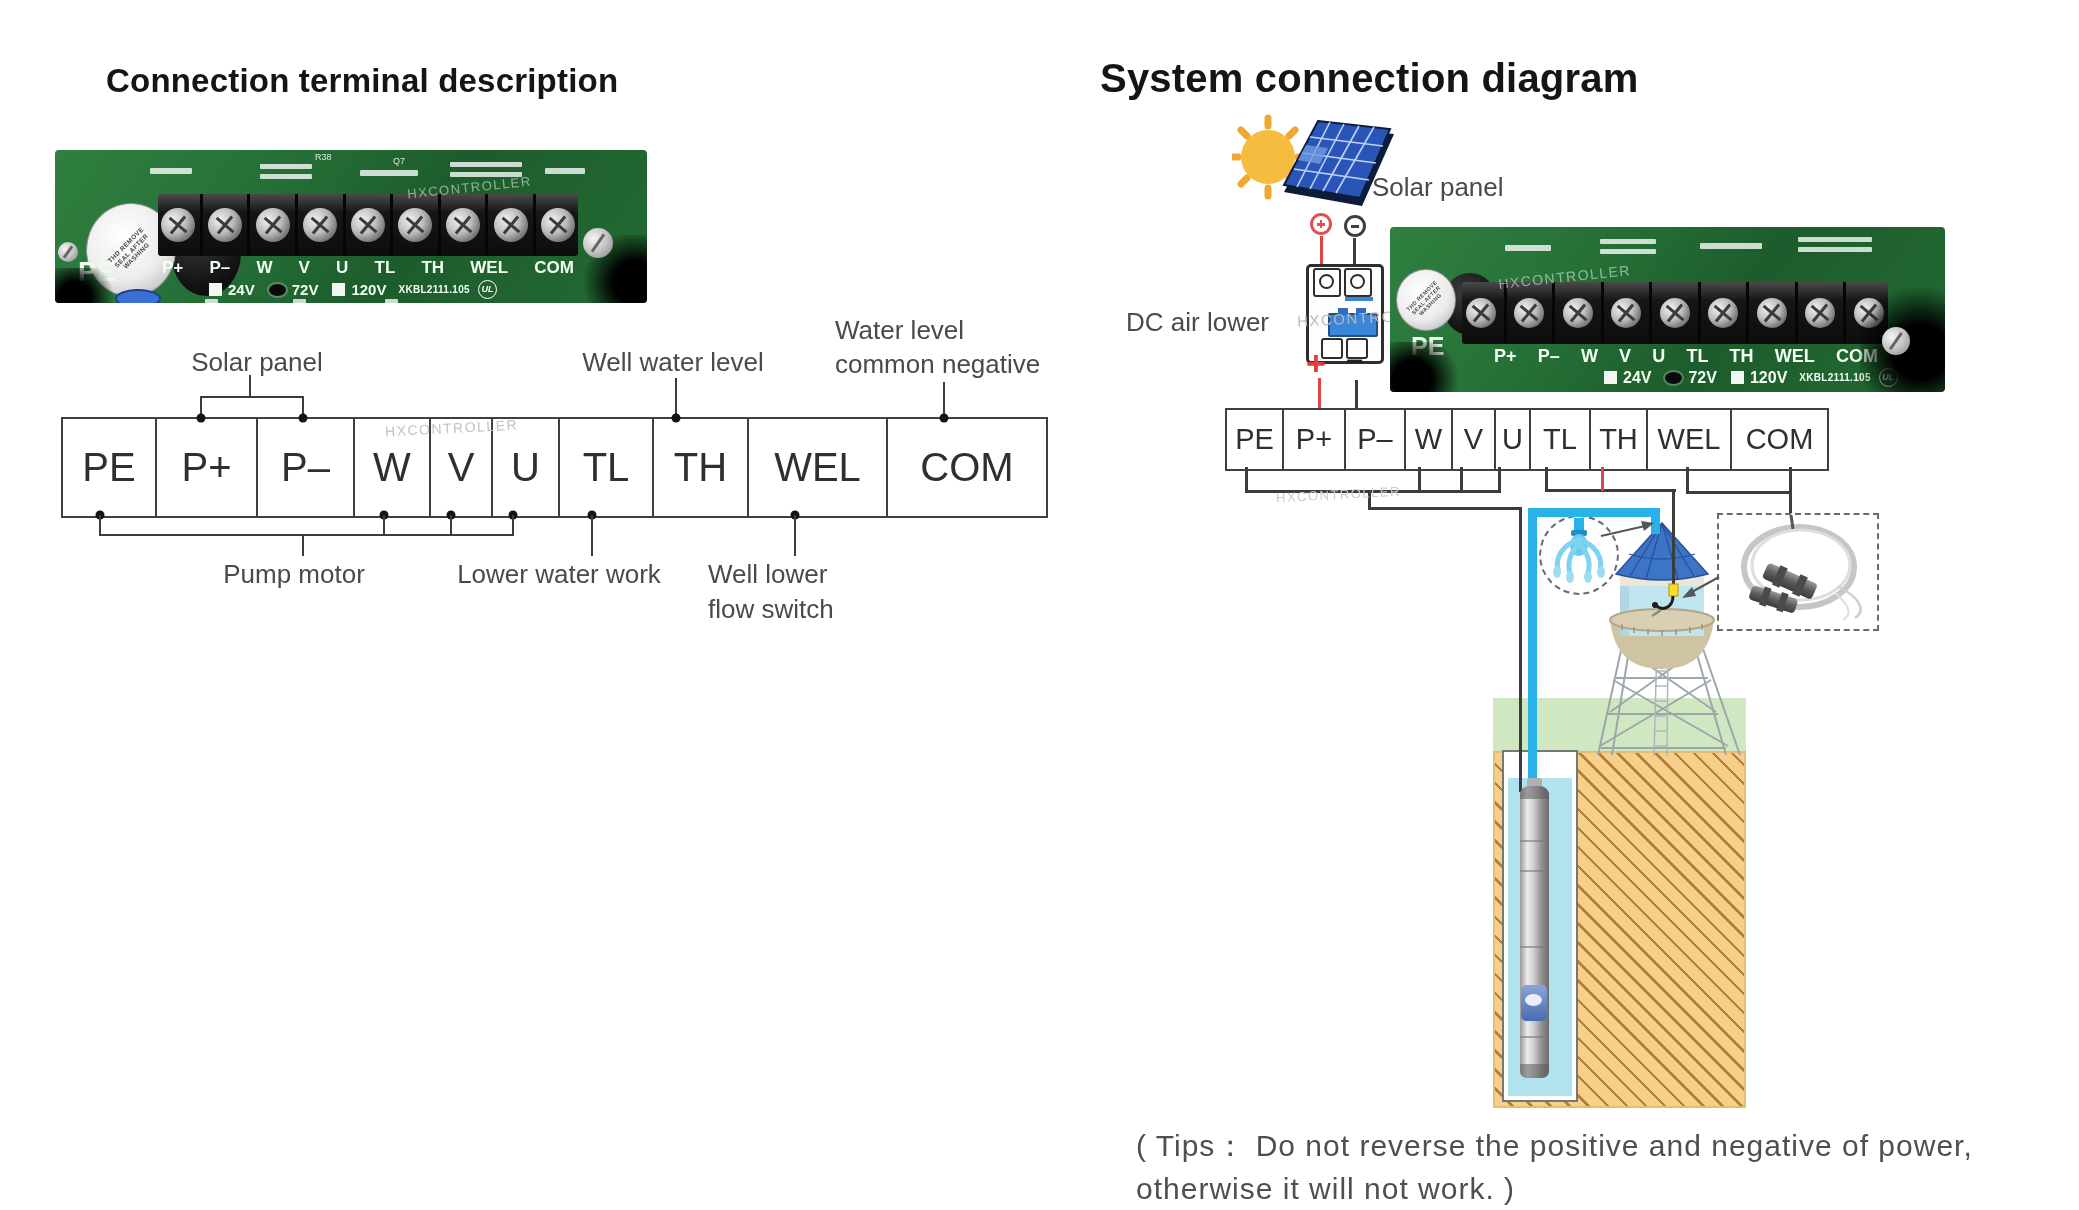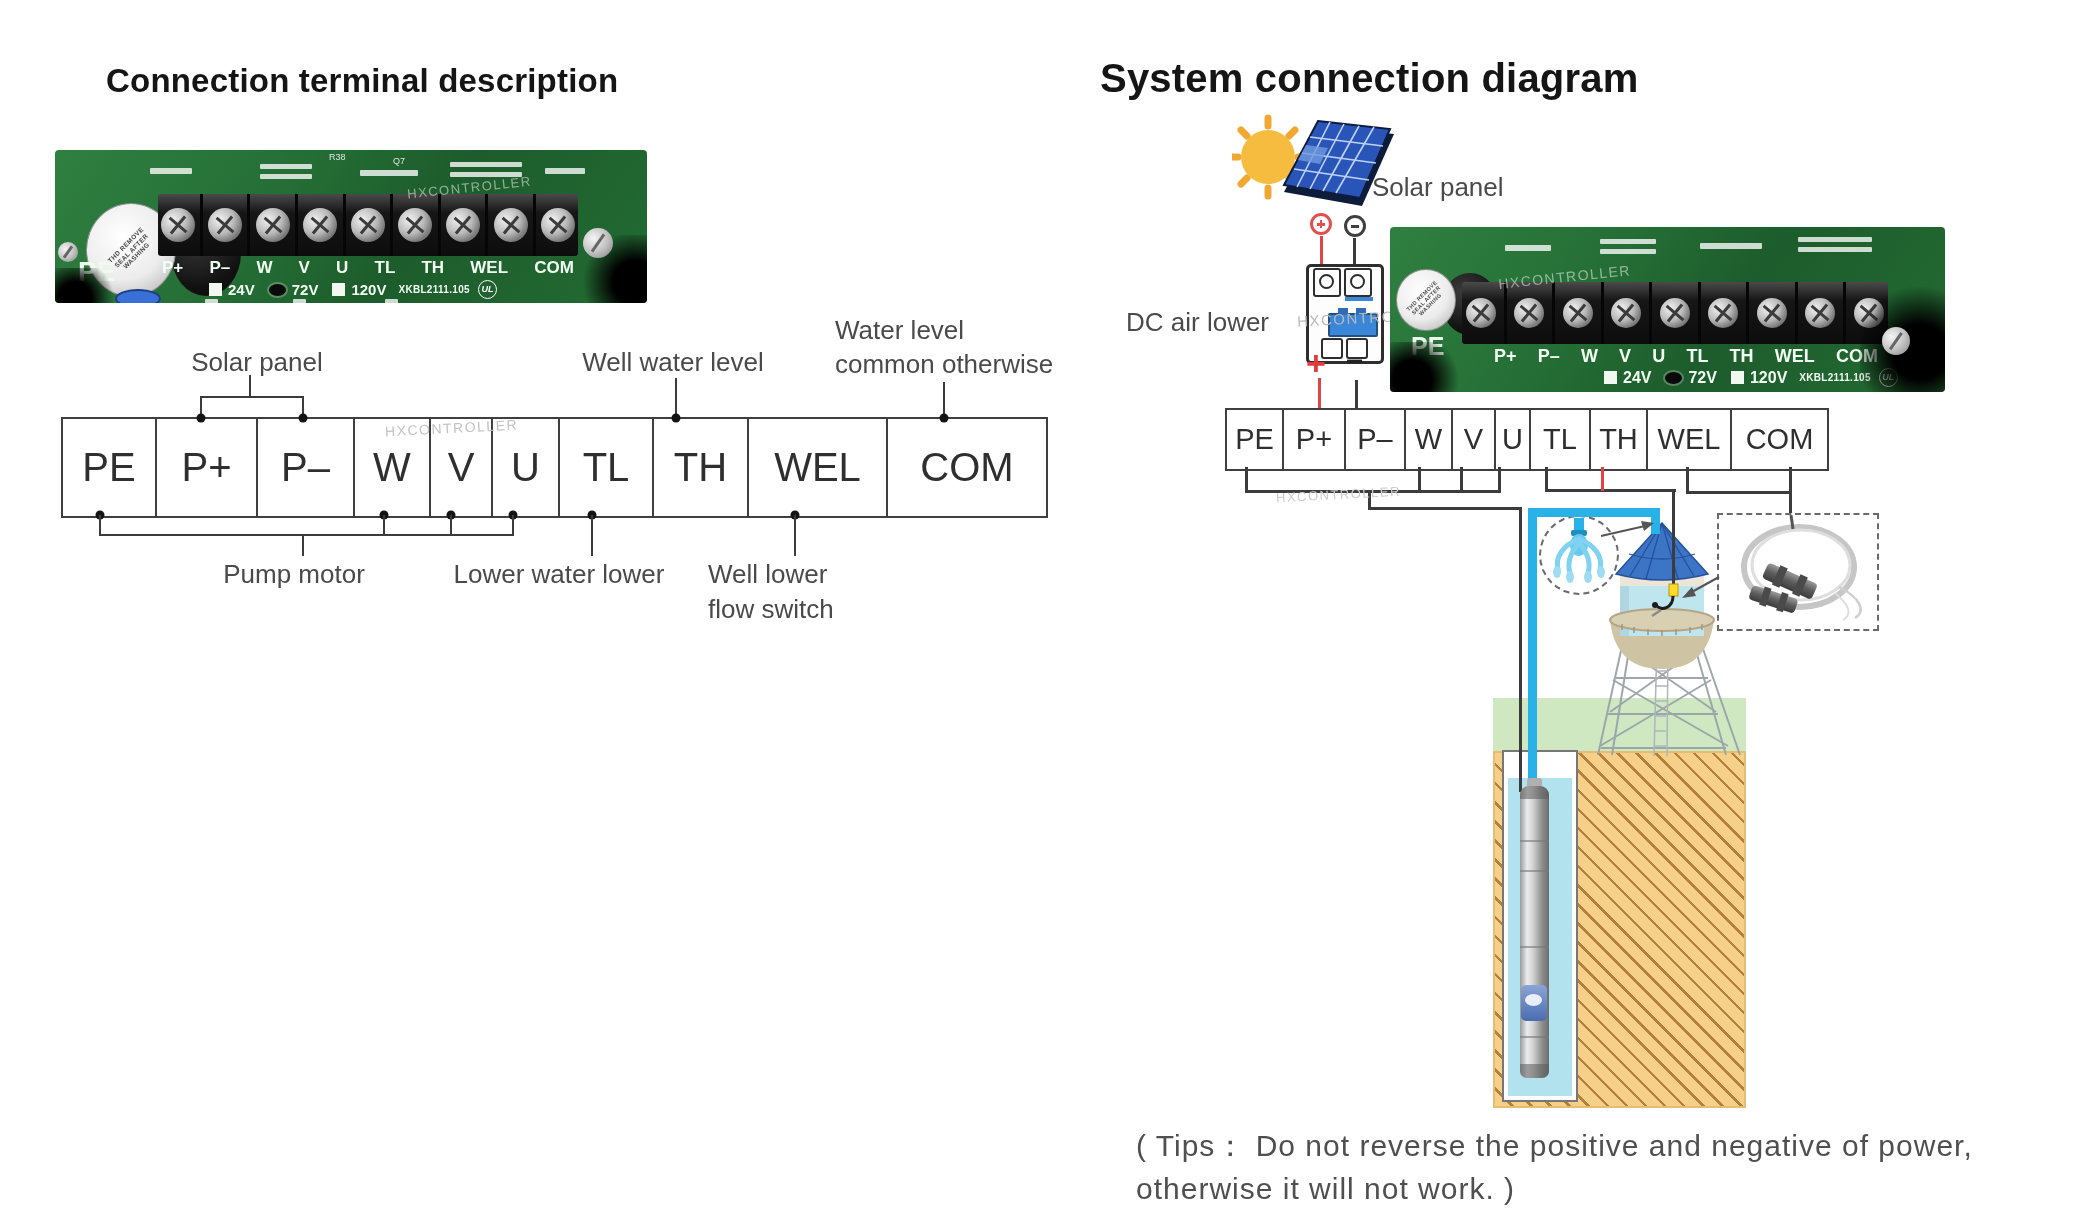--- a/index.html
+++ b/index.html
@@ -91,21 +91,21 @@
 
   <div class="pcb" style="left:55px;top:150px;width:592px;height:153px;">
     <div class="cluster" style="left:95px;top:18px;width:42px;height:6px;"></div>
     <div class="cluster" style="left:205px;top:14px;width:52px;height:5px;"></div>
     <div class="cluster" style="left:205px;top:24px;width:52px;height:5px;"></div>
     <div class="cluster" style="left:305px;top:20px;width:58px;height:6px;"></div>
     <div class="cluster" style="left:395px;top:12px;width:72px;height:5px;"></div>
     <div class="cluster" style="left:395px;top:22px;width:72px;height:5px;"></div>
     <div class="cluster" style="left:490px;top:18px;width:40px;height:6px;"></div>
     <span class="tinyref" style="left:338px;top:6px;">Q7</span>
-    <span class="tinyref" style="left:274px;top:2px;">R38</span>
+    <span class="tinyref" style="left:260px;top:2px;">R38</span>
 
     <div class="cyl" style="left:116px;top:60px;width:70px;height:86px;"></div>
     <div class="buzz" style="left:31px;top:53px;width:88px;height:92px;">
       <div class="buzztxt">THD REMOVE SEAL AFTER WASHING</div>
     </div>
     <div class="bigscrew" style="left:3px;top:92px;width:20px;height:20px;"></div>
 
     <div class="block" style="left:103px;top:44px;width:420px;height:62px;">
       <div class="screw"></div>
         <div class="sep"></div>
@@ -178,40 +178,40 @@
   <div class="ln" style="left:200px;top:396px;width:2px;height:21px;"></div>
   <div class="ln" style="left:302px;top:396px;width:2px;height:21px;"></div>
   <div class="dot" style="left:201px;top:418px;"></div>
   <div class="dot" style="left:303px;top:418px;"></div>
 
   <div class="abs lbl ctr" style="left:673px;top:347px;">Well water level</div>
   <div class="ln" style="left:675px;top:378px;width:2px;height:39px;"></div>
   <div class="dot" style="left:676px;top:418px;"></div>
 
   <div class="abs lbl" style="left:835px;top:315px;">Water level</div>
-  <div class="abs lbl" style="left:835px;top:349px;">common otherwise</div>
+  <div class="abs lbl" style="left:835px;top:349px;">common negative</div>
   <div class="ln" style="left:943px;top:382px;width:2px;height:35px;"></div>
   <div class="dot" style="left:944px;top:418px;"></div>
 
   <div class="dot" style="left:100px;top:515px;"></div>
   <div class="dot" style="left:384px;top:515px;"></div>
   <div class="dot" style="left:451px;top:515px;"></div>
   <div class="dot" style="left:513px;top:515px;"></div>
   <div class="dot" style="left:592px;top:515px;"></div>
   <div class="dot" style="left:795px;top:515px;"></div>
   <div class="ln" style="left:99px;top:515px;width:2px;height:21px;"></div>
   <div class="ln" style="left:383px;top:515px;width:2px;height:21px;"></div>
   <div class="ln" style="left:450px;top:515px;width:2px;height:21px;"></div>
   <div class="ln" style="left:512px;top:515px;width:2px;height:21px;"></div>
   <div class="ln" style="left:99px;top:534px;width:415px;height:2px;"></div>
   <div class="ln" style="left:302px;top:536px;width:2px;height:20px;"></div>
   <div class="abs lbl ctr" style="left:294px;top:559px;">Pump motor</div>
 
   <div class="ln" style="left:591px;top:515px;width:2px;height:41px;"></div>
-  <div class="abs lbl ctr" style="left:559px;top:559px;">Lower water lower</div>
+  <div class="abs lbl ctr" style="left:559px;top:559px;">Lower water work</div>
 
   <div class="ln" style="left:794px;top:515px;width:2px;height:41px;"></div>
   <div class="abs lbl" style="left:708px;top:559px;">Well lower</div>
   <div class="abs lbl" style="left:708px;top:594px;">flow switch</div>
 
   <div class="abs title" style="left:1100px;top:56px;font-size:40px;">System connection diagram</div>
 
   <svg class="abs" style="left:1232px;top:88px;" width="180" height="132" viewBox="0 0 180 132">
     <g>
       <g stroke="#f0a832" stroke-width="7" stroke-linecap="round">

